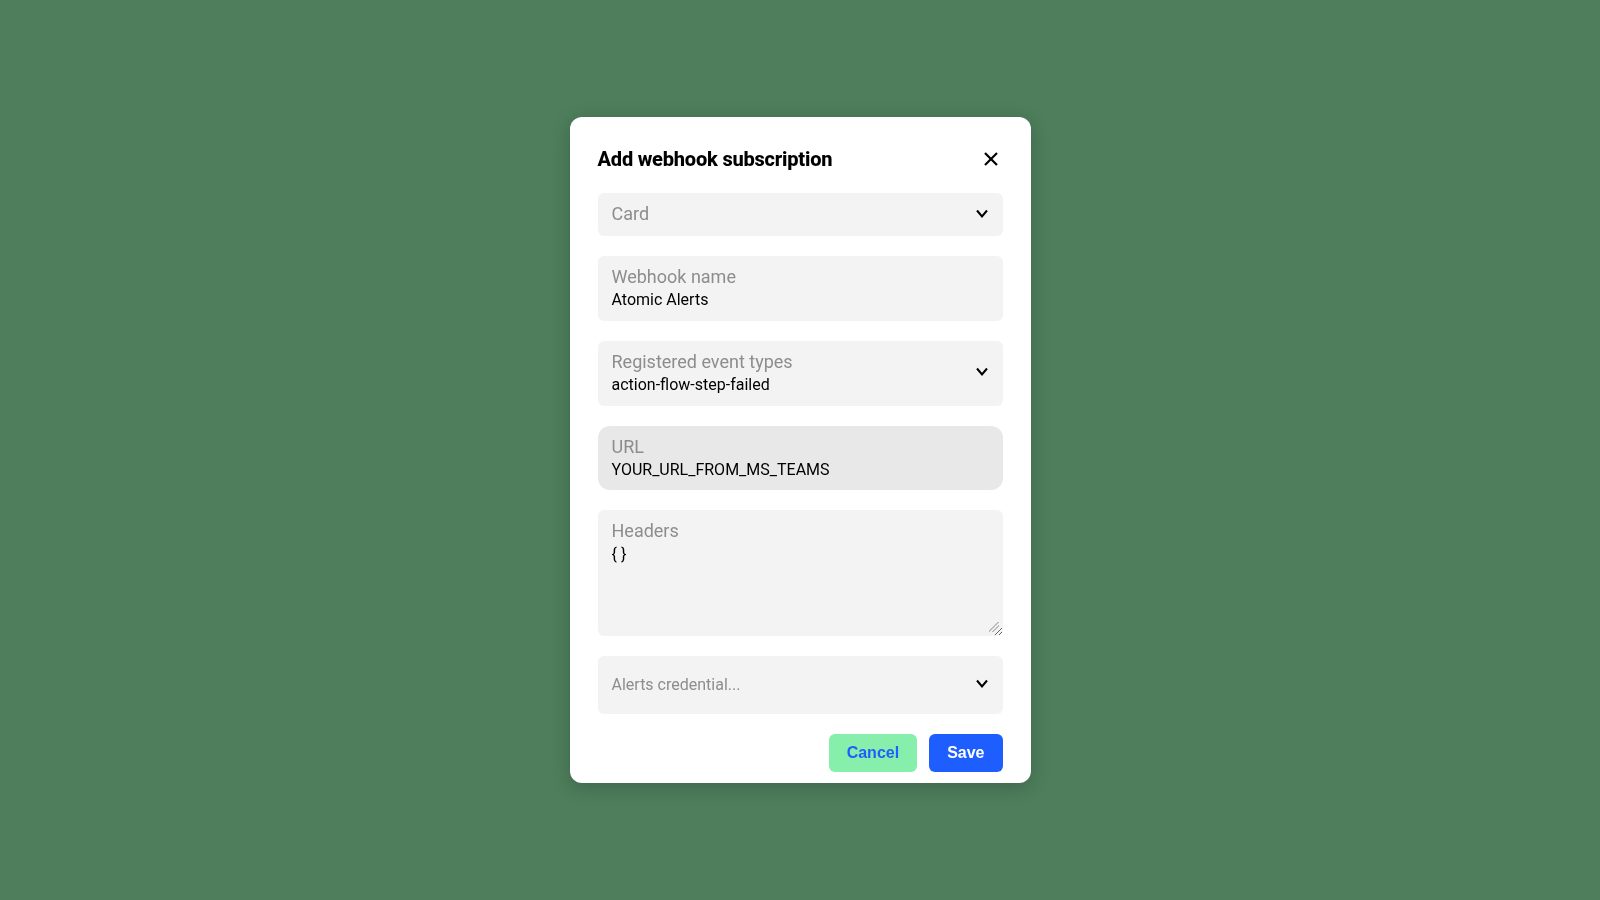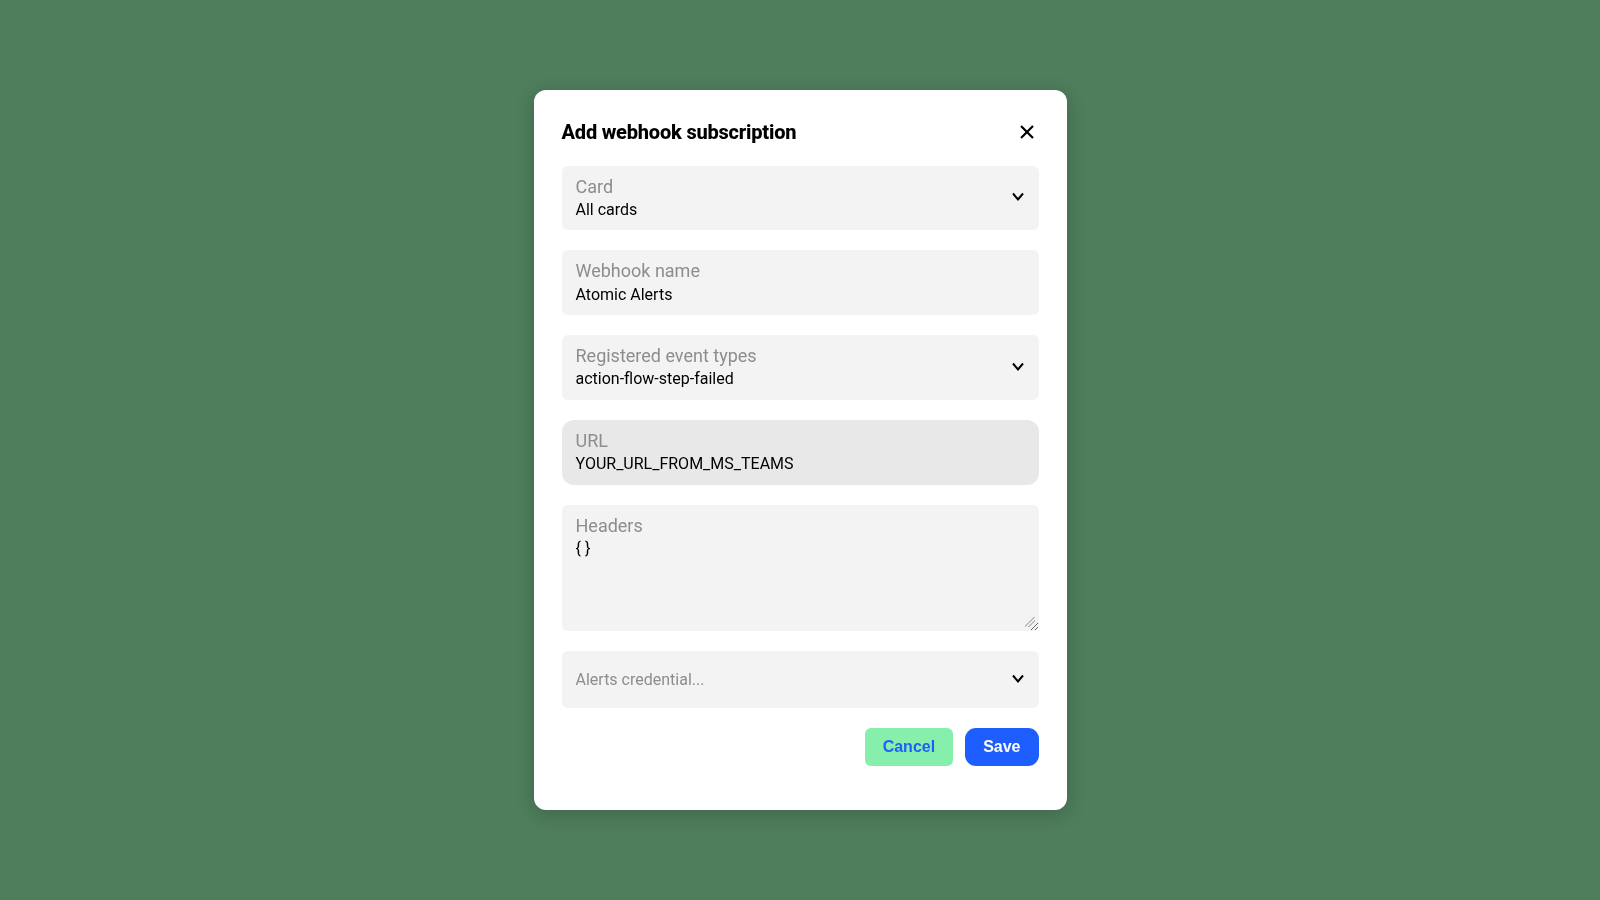--- a/index.html
+++ b/index.html
@@ -5,24 +5,24 @@
   * { box-sizing: border-box; margin: 0; padding: 0; }
   html, body { width: 1600px; height: 900px; }
   body {
     background: #4e7e5c;
     display: flex;
     align-items: center;
     justify-content: center;
     font-family: -apple-system, BlinkMacSystemFont, "Segoe UI", Roboto, Helvetica, Arial, sans-serif;
   }
   .dialog {
-    width: 533px;
+    width: 461px;
     background: #ffffff;
     border-radius: 12px;
-    padding: 30px 28px 44px 28px;
+    padding: 30px 28px 11px 28px;
     box-shadow: 0 4px 20px rgba(0,0,0,.2);
   }
   .dialog-header {
     display: flex;
     justify-content: space-between;
     align-items: center;
     margin-bottom: 22px;
   }
   .dialog-title {
     font-size: 20px;
@@ -97,41 +97,39 @@
     padding: 10px 18px;
     cursor: pointer;
   }
   .btn-cancel {
     background: #86efac;
     color: #1e5eff;
   }
   .btn-save {
     background: #1e5eff;
     color: #fff;
-    border-radius: 11px;
   }
 </style>
 </head>
 <body>
 
 <div class="dialog">
 
   <div class="dialog-header">
     <div class="dialog-title">Add webhook subscription</div>
     <button class="close-btn">
       <svg width="16" height="16" viewBox="0 0 16 16">
         <line x1="2" y1="2" x2="14" y2="14"></line>
           <line x1="14" y1="2" x2="2" y2="14"></line>
       </svg>
     </button>
   </div>
 
   <div class="field">
     <div class="field-label">Card</div>
-    <div class="field-value">All cards</div>
     <span class="chev">
       <svg width="14" height="14" viewBox="0 0 14 14">
           <polyline points="2,4 7,10 12,4"></polyline>
         </svg>
     </span>
   </div>
 
   <div class="field">
     <div class="field-label">Webhook name</div>
     <div class="field-value">Atomic Alerts</div>

